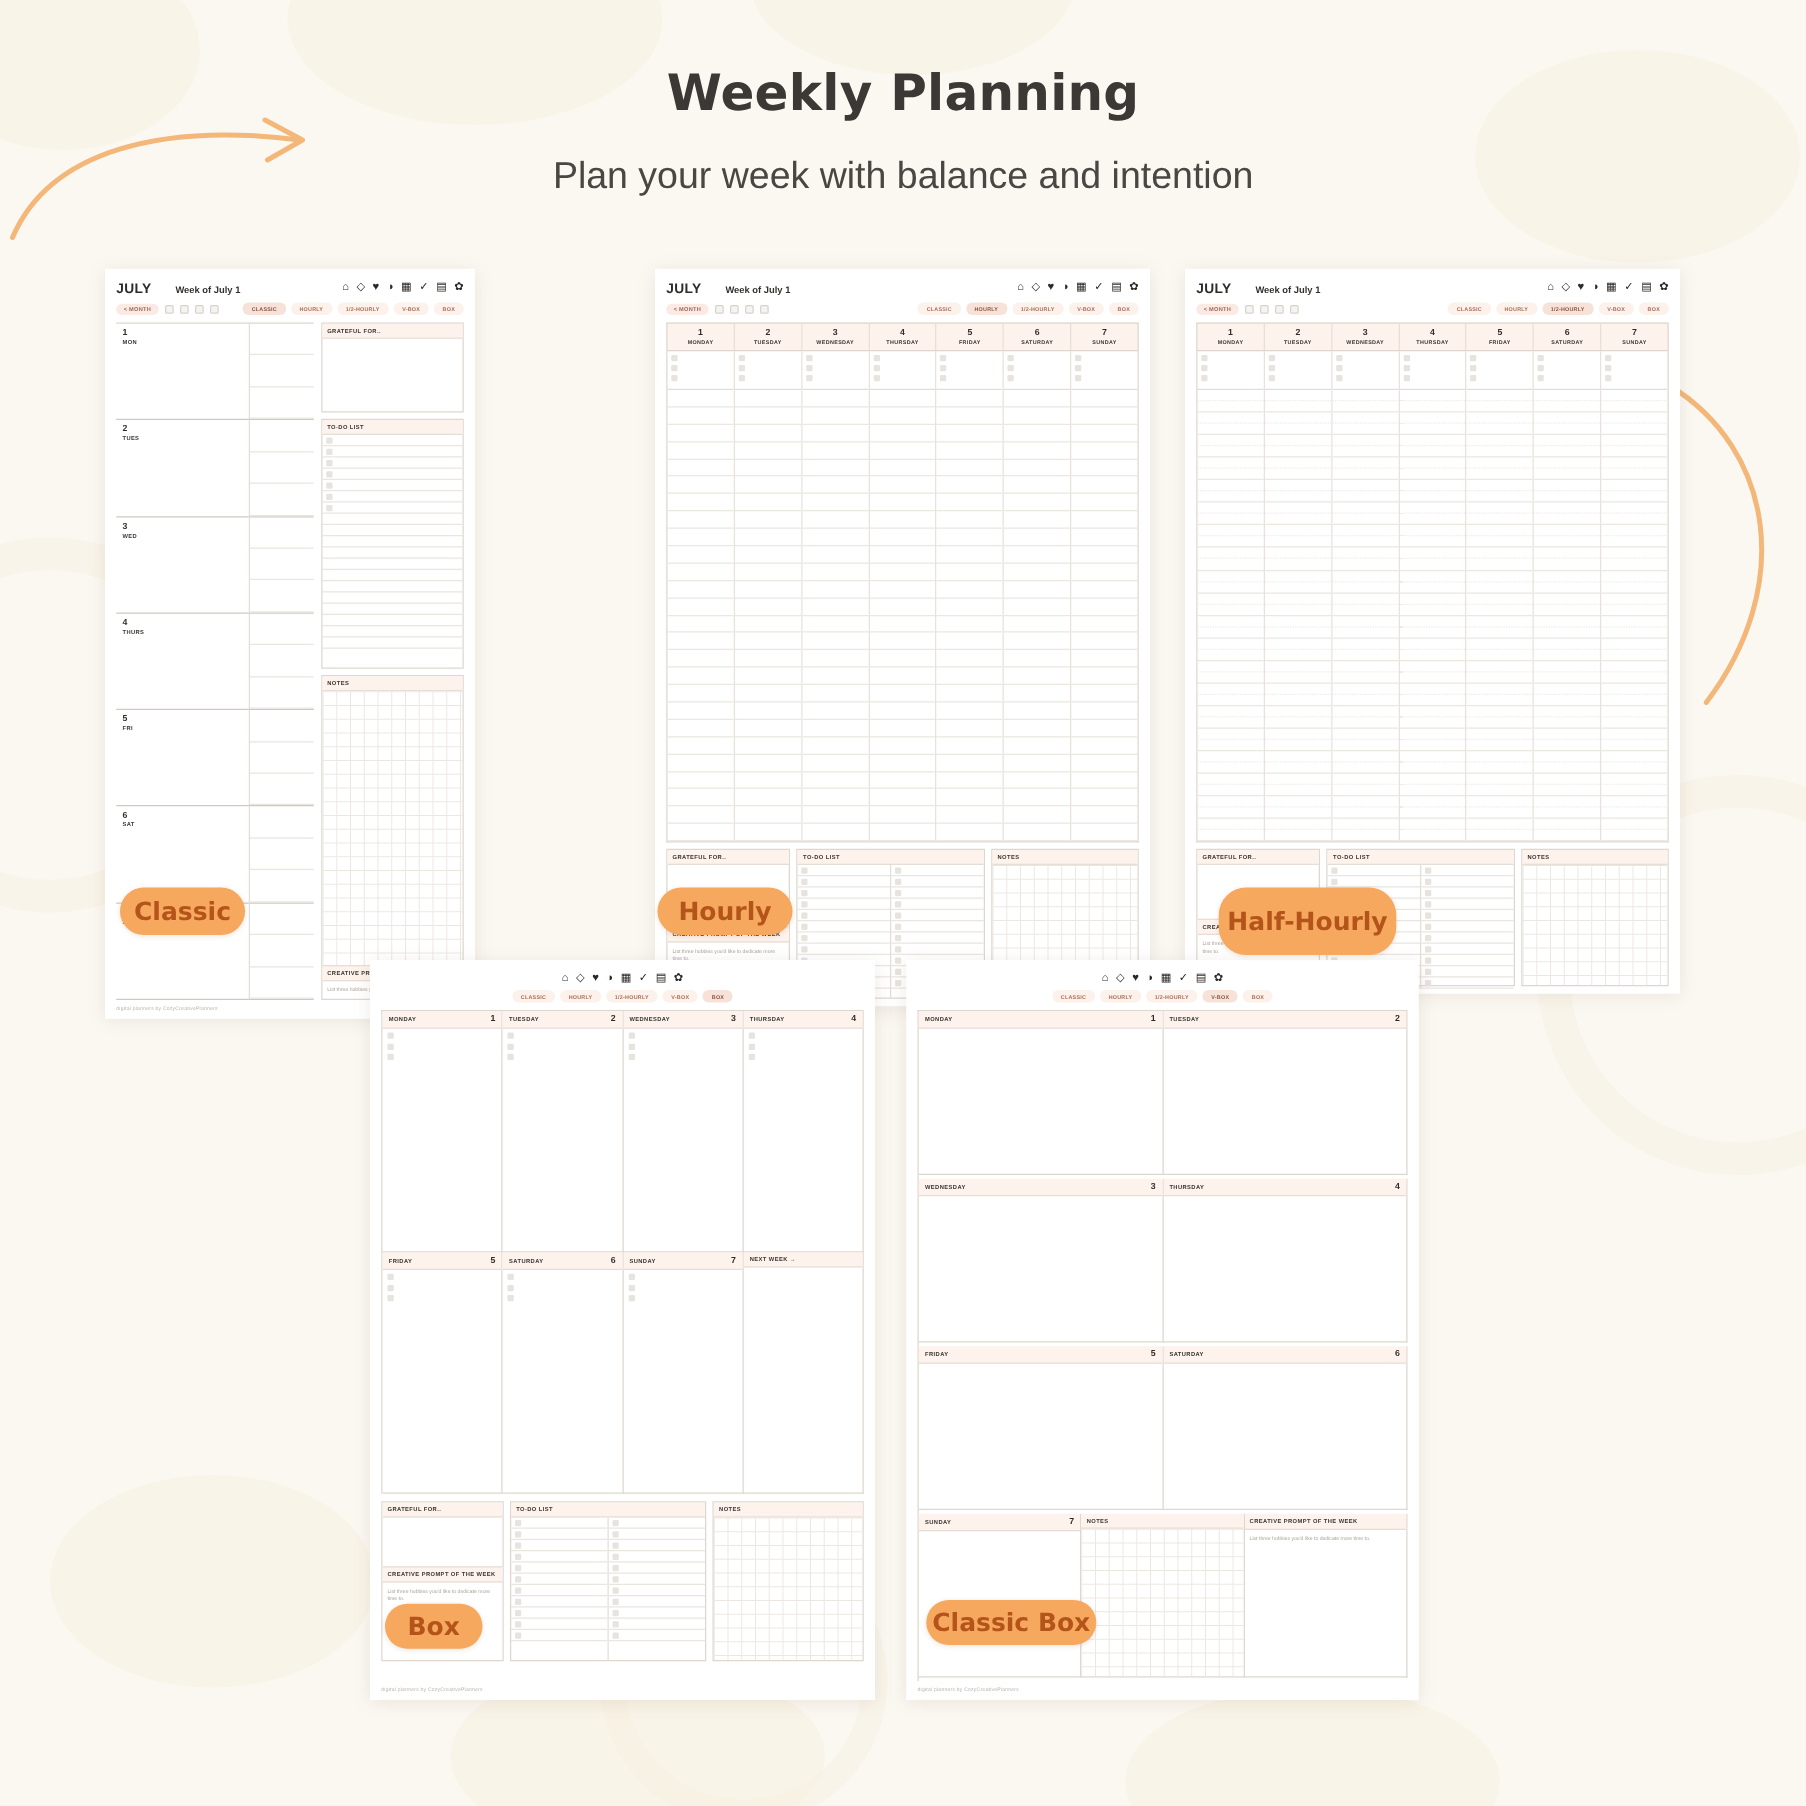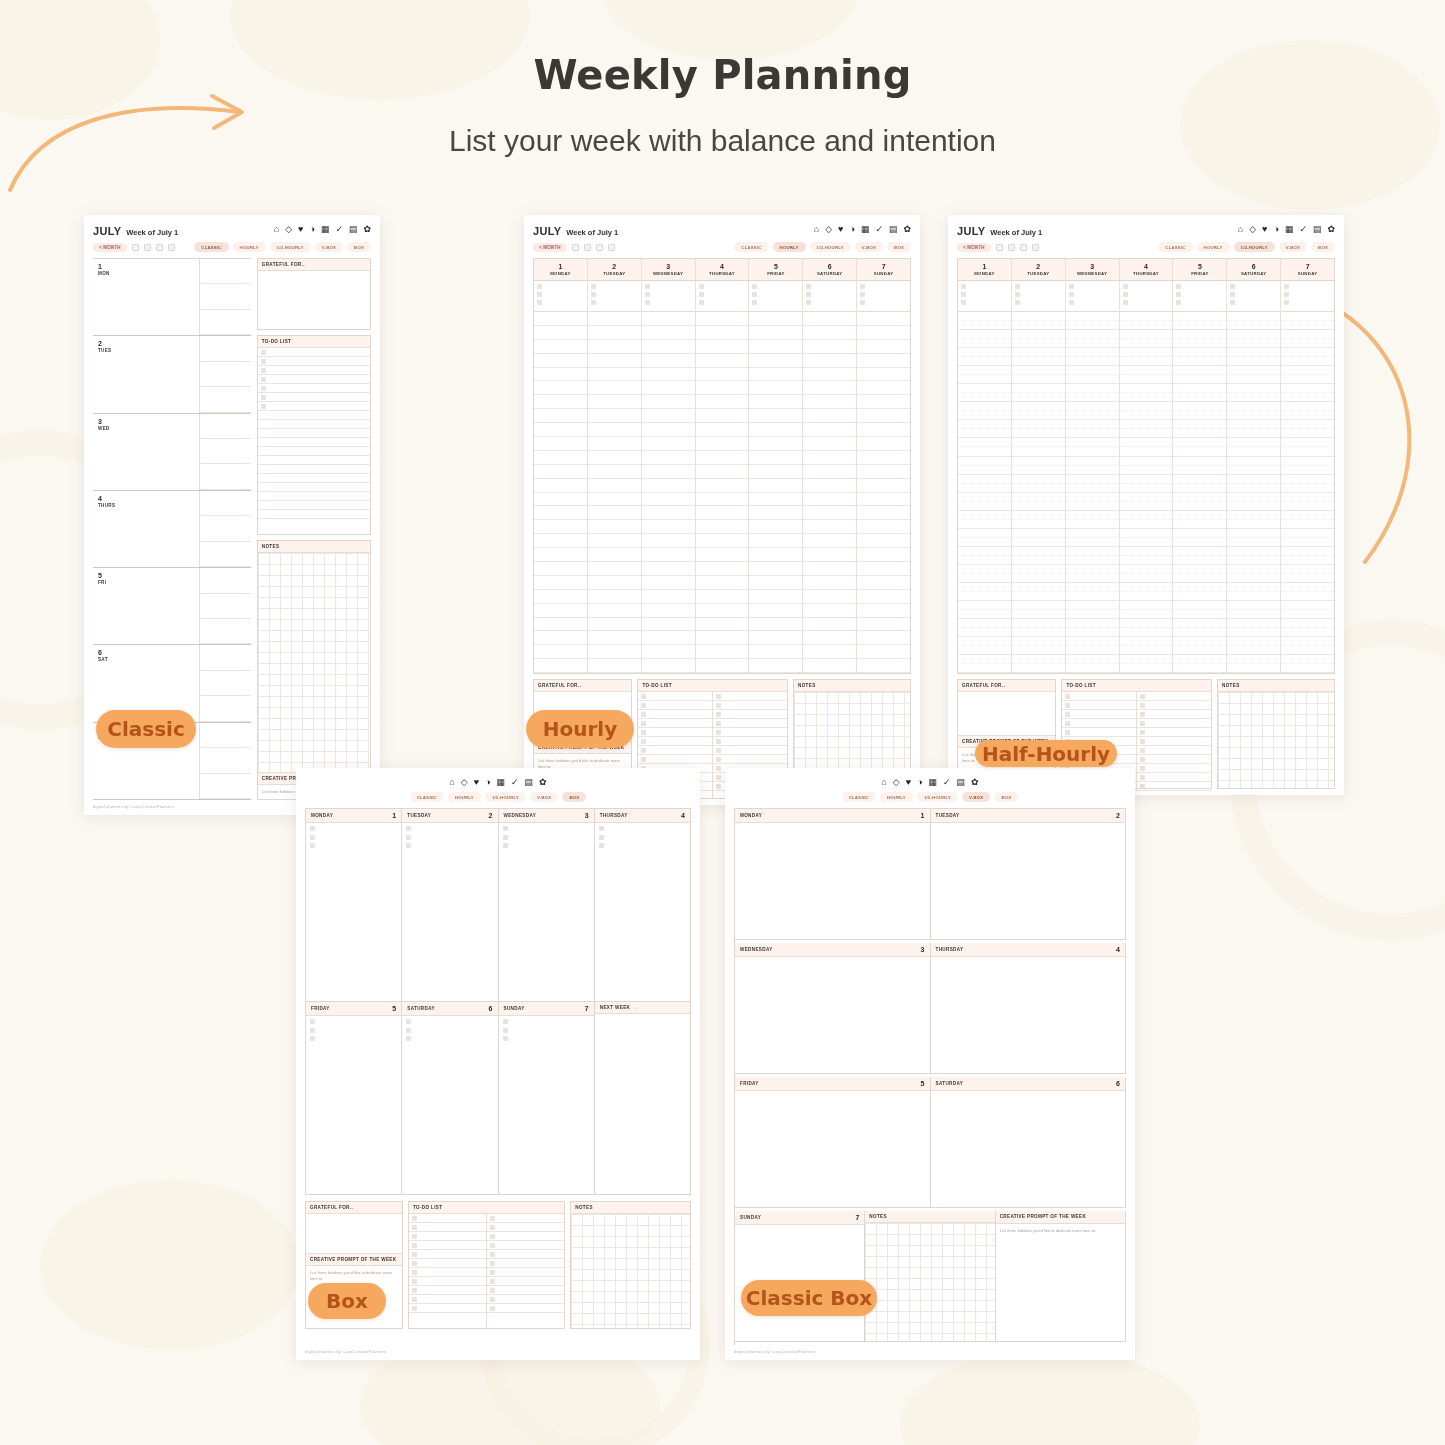--- a/index.html
+++ b/index.html
@@ -36,21 +36,21 @@
   .sheet {
     position: absolute;
     background: #ffffff;
     box-shadow: 0 2px 14px rgba(120,100,80,.13);
     overflow: hidden;
   }
   .sheet-inner { padding: 10px 9px 6px 9px; height: 100%; display: flex; flex-direction: column; }
 
   .sh-top { display: flex; justify-content: space-between; align-items: flex-start; }
   .sh-month { font-size: 11px; font-weight: 700; color: #2f2c29; letter-spacing: .3px; }
-  .sh-week  { font-size: 7.5px; font-weight: 600; color: #33302d; margin-left: 5px; }
+  .sh-week  { font-size: 7.5px; font-weight: 600; color: #33302d; margin-left: 19px; }
   .sh-icons { display: flex; gap: 6px; align-items: center; }
   .sh-icons span { font-size: 9px; color: #2b2825; line-height: 1; }
 
   .sh-nav { display: flex; justify-content: space-between; align-items: center; margin-top: 5px; }
   .nav-left { display: flex; gap: 5px; align-items: center; }
   .pill-month {
     background: #fbe9e4; color: #9b6652; border-radius: 8px;
     font-size: 4.5px; padding: 2px 6px; letter-spacing: .2px; font-weight: 600;
   }
   .mini-ic { width: 7px; height: 7px; border: .7px solid #d7d2cc; border-radius: 1.5px; background:#f6f4f1; }
@@ -166,21 +166,21 @@
   <path d="M212 6 L242 22 L214 38" stroke="#f3b779" stroke-width="4" fill="none" stroke-linecap="round" stroke-linejoin="round"></path>
 </svg>
 <svg class="arrow2" width="120" height="280" viewBox="0 0 120 280">
   <path d="M10 8 C 95 60, 110 170, 40 262" stroke="#f3b779" stroke-width="4" fill="none" stroke-linecap="round"></path>
 </svg>
 
 <div class="page">
 
 <div class="hdr">
   <h1>Weekly Planning</h1>
-  <p>List your week with balance and intention</p>
+  <p>Plan your week with balance and intention</p>
 </div>
 
 <div class="sheet" id="sheet-classic" style="left:84px; top:215px; width:296px; height:600px;">
   <div class="sheet-inner">
     <div class="sh-top">
       <div style="display:flex;align-items:baseline;">
         <span class="sh-month">JULY</span>
         <span class="sh-week">Week of July 1</span>
       </div>
       <div class="sh-icons">
@@ -1534,18 +1534,18 @@
               <div class="prompt-txt">List three hobbies you'd like to dedicate more time to.</div>
             </div>
           </div>
     </div>
     <div class="footer-note">digital planners by CozyCreativePlanners</div>
   </div>
 </div>
 
 <div class="lbl" style="left:96px; top:710px; width:100px; height:38px; font-size:20px;">Classic</div>
 <div class="lbl" style="left:526px; top:710px; width:108px; height:38px; font-size:20px;">Hourly</div>
-<div class="lbl" style="left:975px; top:740px; width:142px; height:27px; font-size:20px;">Half-Hourly</div>
+<div class="lbl" style="left:975px; top:710px; width:142px; height:54px; font-size:20px;">Half-Hourly</div>
 <div class="lbl" style="left:308px; top:1283px; width:78px; height:36px; font-size:20px;">Box</div>
 <div class="lbl" style="left:741px; top:1280px; width:136px; height:36px; font-size:20px;">Classic Box</div>
 
 
 </div>
 
 </body></html>

